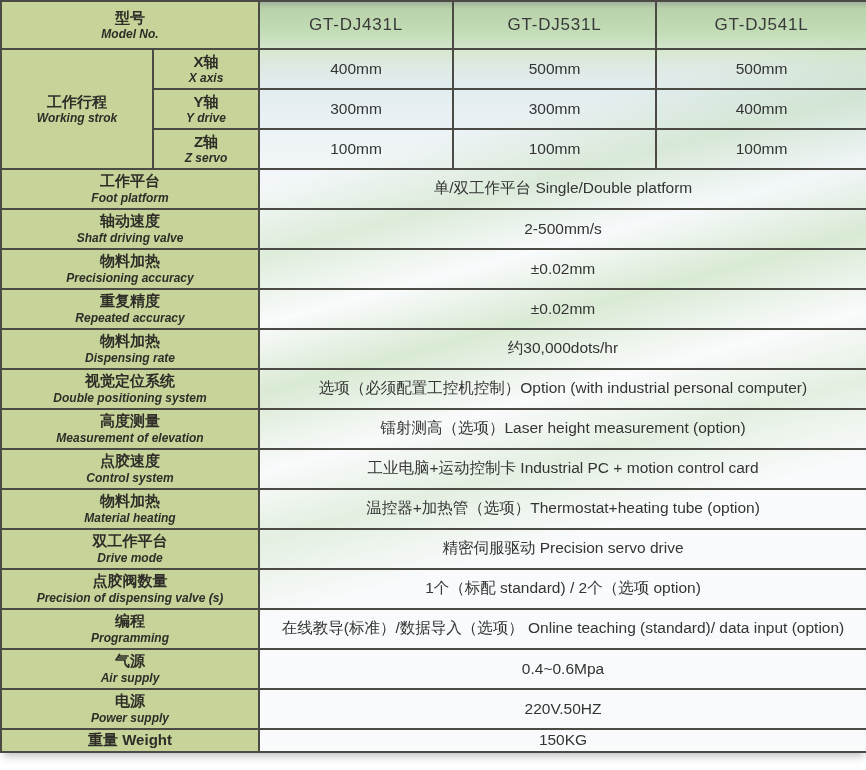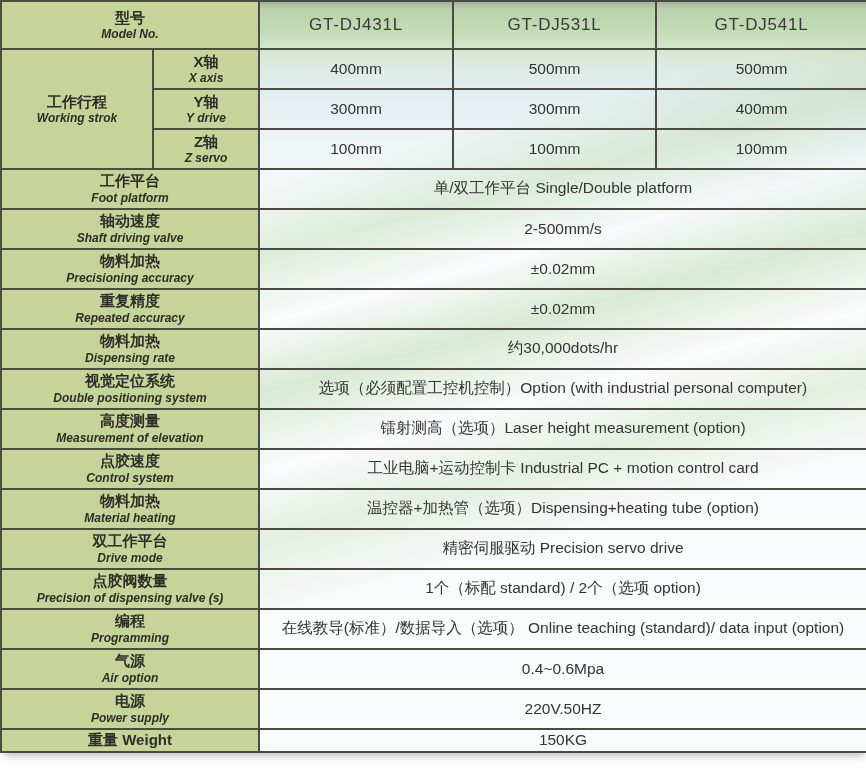--- a/index.html
+++ b/index.html
@@ -159,21 +159,21 @@
       <div class="en">Control system</div>
     </td>
     <td class="val" colspan="3">工业电脑+运动控制卡 Industrial PC + motion control card</td>
   </tr>
 
   <tr>
     <td class="lbl" colspan="2">
       <div class="cn">物料加热</div>
       <div class="en">Material heating</div>
     </td>
-    <td class="val" colspan="3">温控器+加热管（选项）Dispensing+heating tube (option)</td>
+    <td class="val" colspan="3">温控器+加热管（选项）Thermostat+heating tube (option)</td>
   </tr>
 
   <tr>
     <td class="lbl" colspan="2">
       <div class="cn">双工作平台</div>
       <div class="en">Drive mode</div>
     </td>
     <td class="val" colspan="3">精密伺服驱动 Precision servo drive</td>
   </tr>
 
@@ -189,21 +189,21 @@
     <td class="lbl" colspan="2">
       <div class="cn">编程</div>
       <div class="en">Programming</div>
     </td>
     <td class="val" colspan="3">在线教导(标准）/数据导入（选项） Online teaching (standard)/ data input (option)</td>
   </tr>
 
   <tr>
     <td class="lbl" colspan="2">
       <div class="cn">气源</div>
-      <div class="en">Air option</div>
+      <div class="en">Air supply</div>
     </td>
     <td class="val" colspan="3">0.4~0.6Mpa</td>
   </tr>
 
   <tr>
     <td class="lbl" colspan="2">
       <div class="cn">电源</div>
       <div class="en">Power supply</div>
     </td>
     <td class="val" colspan="3">220V.50HZ</td>

